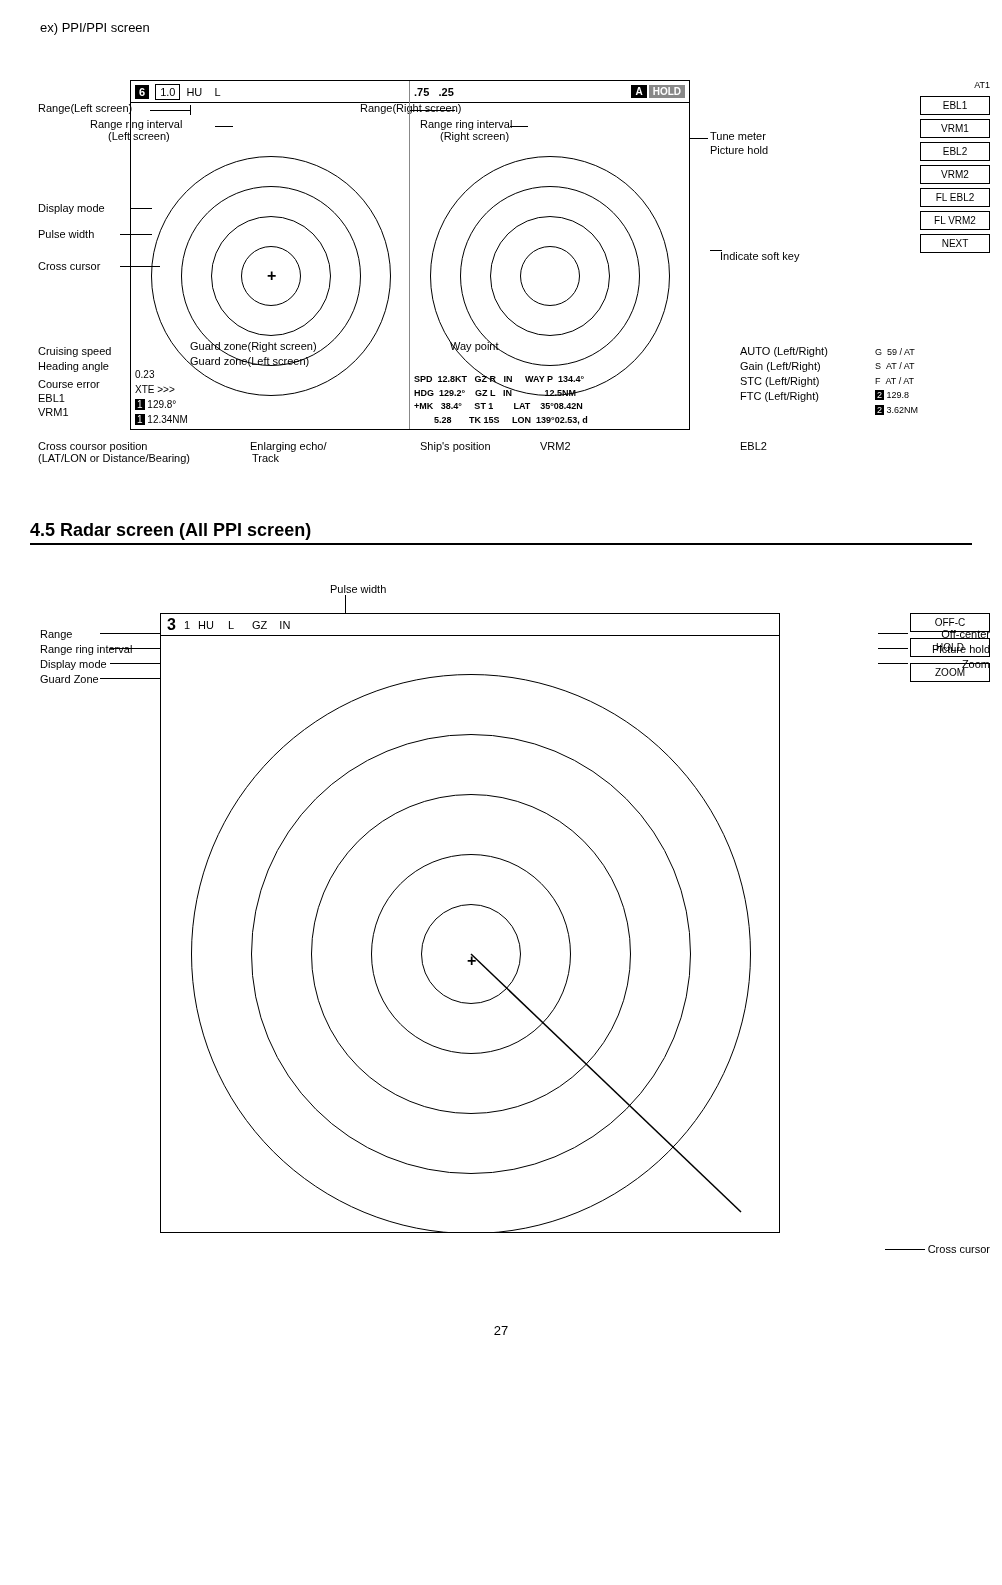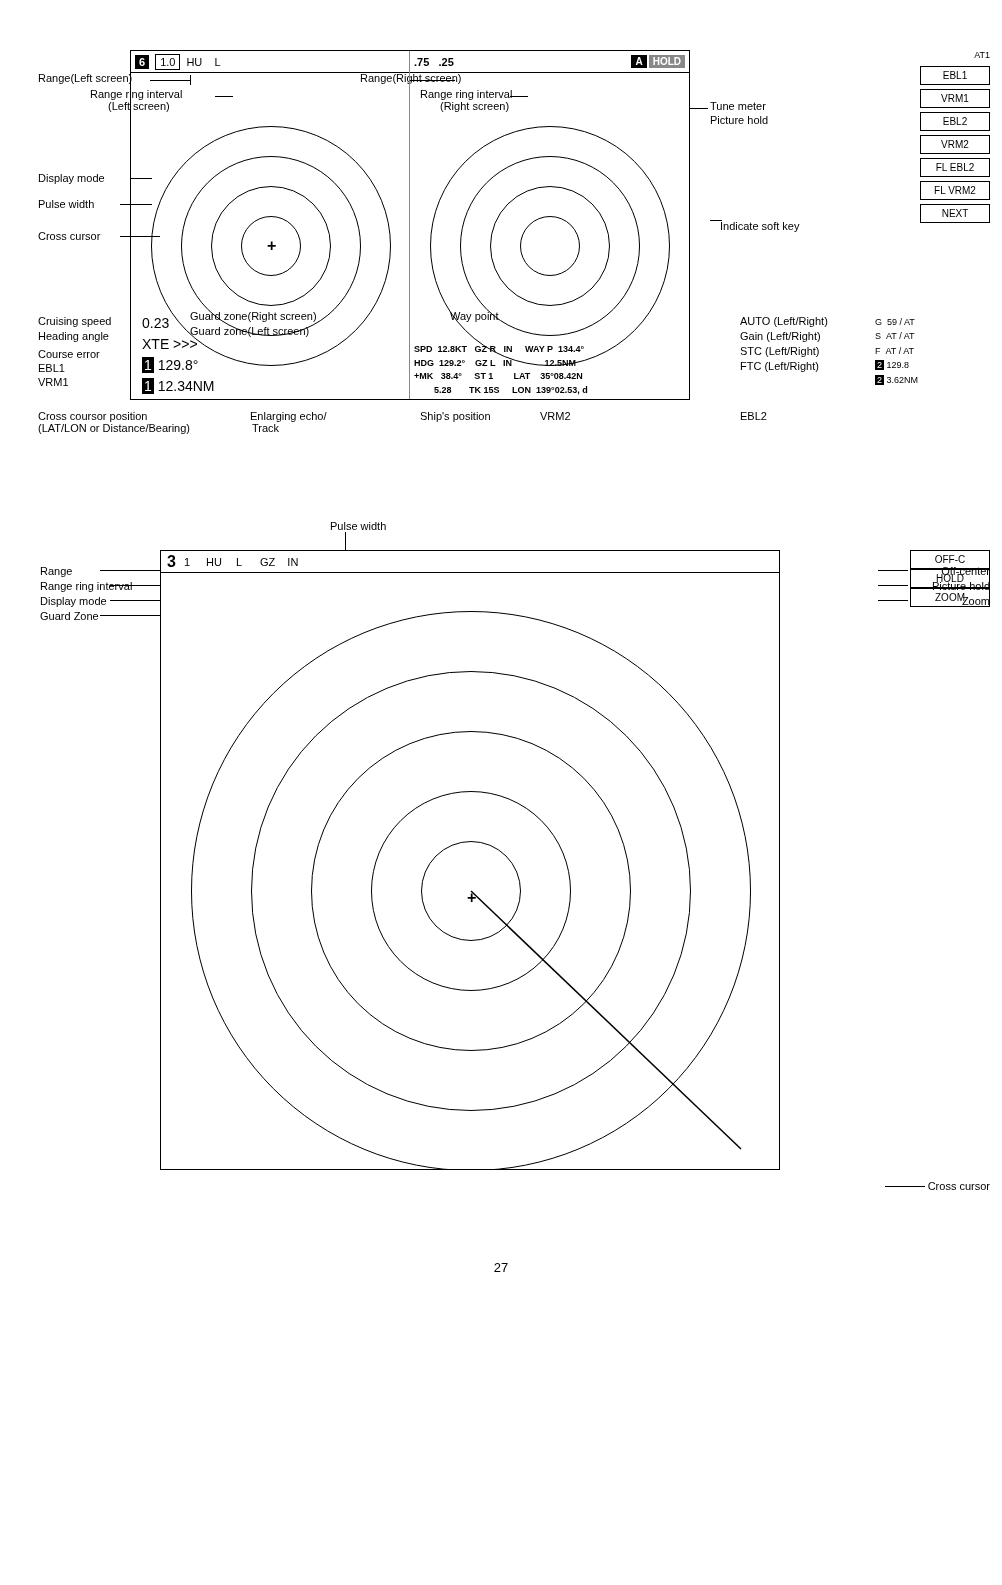--- a/index.html
+++ b/index.html
@@ -158,20 +158,21 @@
       font-weight: bold;
     }
     
     .right-panel-45 {
       position: absolute;
       right: 0;
       top: 40px;
       width: 80px;
       display: flex;
       flex-direction: column;
+      gap: 6px;
     }
     .off-center-btn {
       border: 1.5px solid #000;
       padding: 3px 4px;
       font-size: 10px;
       text-align: center;
     }
     
     .page-num {
       text-align: center;
@@ -184,20 +185,21 @@
       font-size: 11px;
       white-space: nowrap;
     }
   </style>
 </head>
 <body>
 
 <div class="page">
 
   <div class="section-44">
+    <div class="subtitle">ex) PPI/PPI screen</div>
 
     <div class="radar-container-44">
 
       <div class="annot" style="left:8px; top:52px;">Range(Left screen)</div>
 
       <div style="position:absolute; left:120px; top:60px; width:40px; border-top:1px solid #000;"></div>
       <div style="position:absolute; left:160px; top:55px; width:0; height:10px; border-left:1px solid #000;"></div>
 
       <div class="annot" style="left:60px; top:68px;">Range ring interval</div>
       <div class="annot" style="left:78px; top:80px;">(Left screen)</div>
@@ -258,21 +260,21 @@
             <span>HU &nbsp;&nbsp; L</span>
           </div>
 
           <div class="ring" style="width:240px;height:240px;left:140px;top:195px;"></div>
           <div class="ring" style="width:180px;height:180px;left:140px;top:195px;"></div>
           <div class="ring" style="width:120px;height:120px;left:140px;top:195px;"></div>
           <div class="ring" style="width:60px;height:60px;left:140px;top:195px;"></div>
 
           <div style="position:absolute;left:136px;top:186px;font-size:16px;font-weight:bold;">+</div>
 
-          <div style="position:absolute;bottom:2px;left:11px;font-size:14px;line-height:1.5;">
+          <div style="position:absolute;bottom:2px;left:4px;font-size:10px;line-height:1.5;">
             <div>0.23</div>
             <div>XTE &gt;&gt;&gt;</div>
             <div><span style="background:#000;color:#fff;padding:0 2px;">1</span> 129.8°</div>
             <div><span style="background:#000;color:#fff;padding:0 2px;">1</span> 12.34NM</div>
           </div>
         </div>
 
         <div class="ppi-right">
           <div class="screen-header">
             <span>.75 &nbsp; .25</span>
@@ -312,20 +314,21 @@
         <div>S &nbsp;AT / AT</div>
         <div>F &nbsp;AT / AT</div>
         <div><span style="background:#000;color:#fff;padding:0 2px;">2</span> 129.8</div>
         <div><span style="background:#000;color:#fff;padding:0 2px;">2</span> 3.62NM</div>
       </div>
 
     </div>
   </div>
 
   <div class="section-45">
+    <h2>4.5 Radar screen (All PPI screen)</h2>
     <div style="height:20px;"></div>
 
     <div class="radar-container-45">
 
       <div class="annot" style="left:300px; top:10px;">Pulse width</div>
       <div style="position:absolute; left:315px; top:22px; width:1px; height:20px; border-left:1px solid #000;"></div>
 
       <div class="annot" style="left:10px; top:55px;">Range</div>
 
       <div class="annot" style="left:10px; top:70px;">Range ring interval</div>
@@ -343,21 +346,21 @@
       <div class="annot" style="right:0; top:70px;">Picture hold</div>
       <div class="annot" style="right:0; top:85px;">Zoom</div>
 
       <div class="annot" style="right:0; top:670px;">Cross cursor</div>
       <div style="position:absolute; right:65px; top:676px; width:40px; border-top:1px solid #000;"></div>
 
       <div class="single-screen">
         <div class="single-header">
           <span style="font-size:16px;font-weight:bold;">3</span>
           <span style="font-size:11px;">1</span>
-          <span style="margin-left:8px;">HU</span>
+          <span style="margin-left:0;">HU</span>
           <span style="margin-left:6px;">L</span>
           <span style="margin-left:10px;">GZ</span>
           <span style="margin-left:4px;">IN</span>
         </div>
 
         <div class="ring" style="width:560px;height:560px;left:310px;top:340px;"></div>
         <div class="ring" style="width:440px;height:440px;left:310px;top:340px;"></div>
         <div class="ring" style="width:320px;height:320px;left:310px;top:340px;"></div>
         <div class="ring" style="width:200px;height:200px;left:310px;top:340px;"></div>
         <div class="ring" style="width:100px;height:100px;left:310px;top:340px;"></div>

